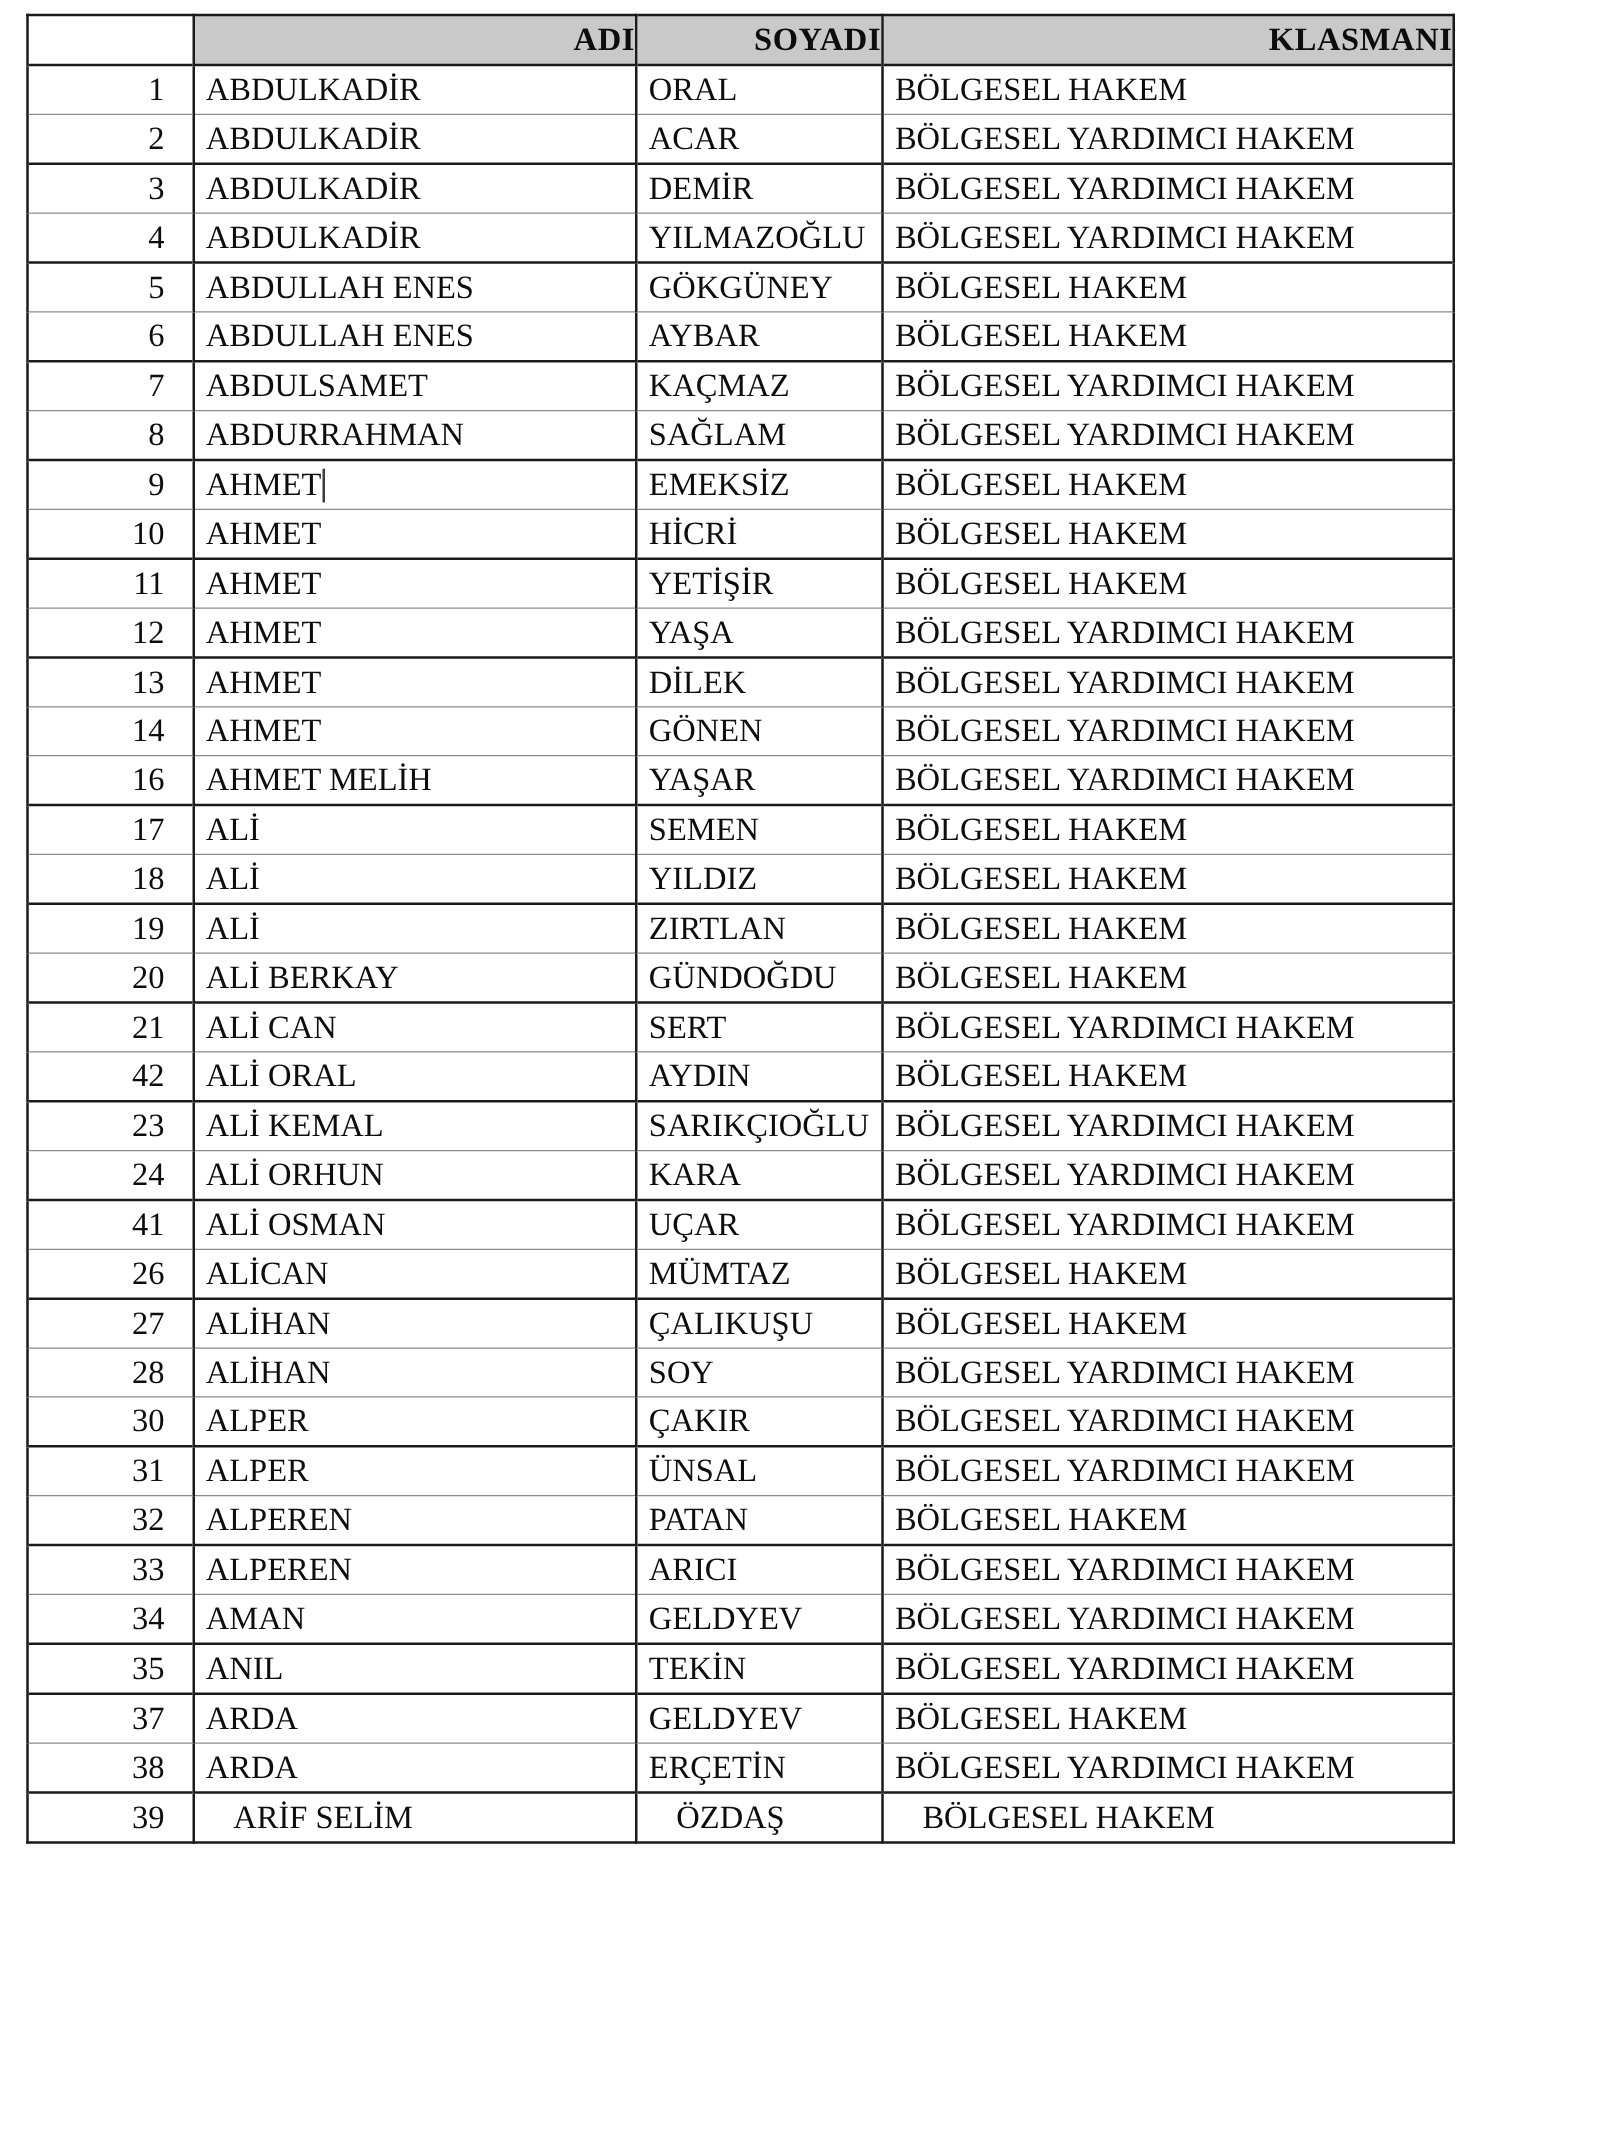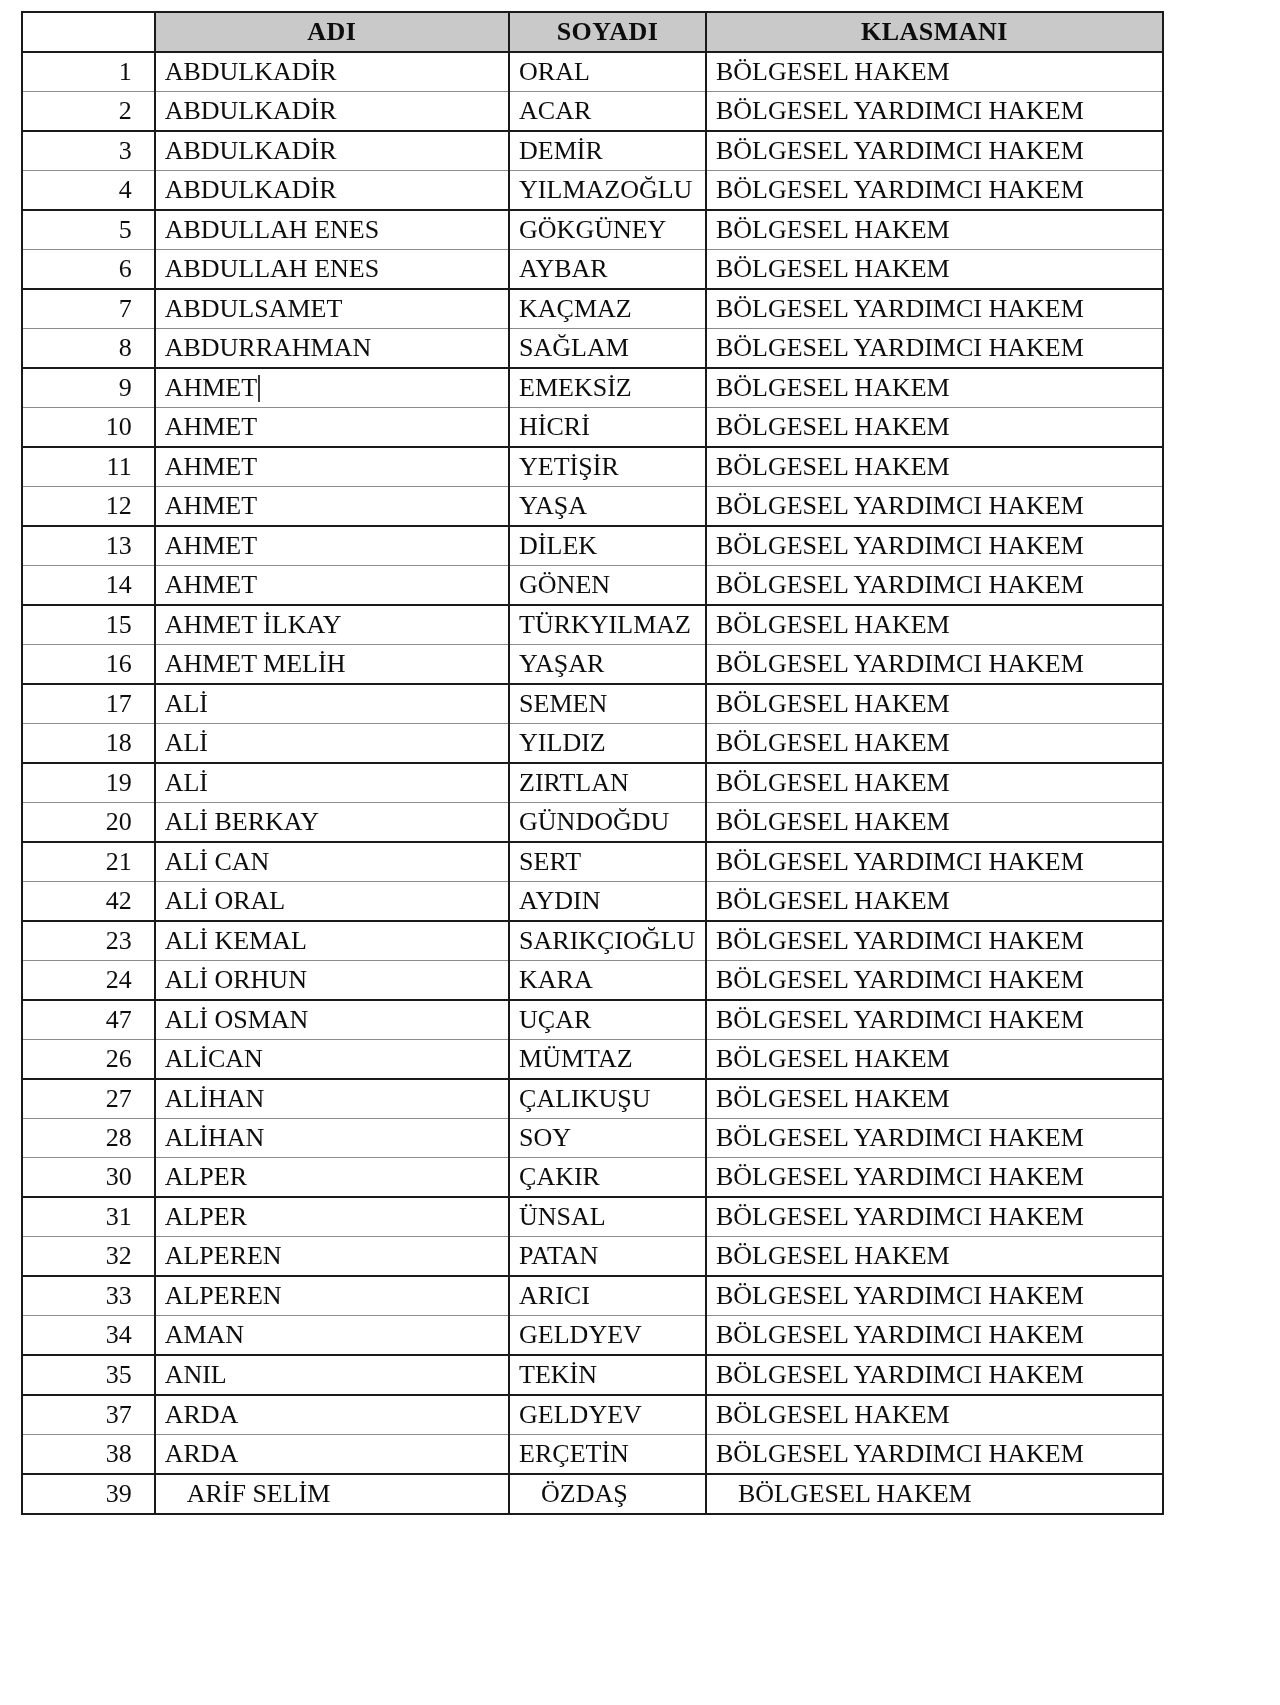--- a/index.html
+++ b/index.html
@@ -54,21 +54,21 @@
 
   
   table.referee-table tr.heavy-top > th,
   table.referee-table tr.heavy-top > td {
     border-top: 2px solid #1a1a1a;
   }
 
   table.referee-table thead th {
     background: #c9c9c9;
     font-weight: bold;
-    text-align: center;
+    text-align: right;
     letter-spacing: 0.5px;
     border-top: 2px solid #1a1a1a;
     border-bottom: 1px solid #8c8c8c;
   }
   table.referee-table thead th.th-no {
     background: #ffffff;
     border-right: 2px solid #1a1a1a;
   }
 
   table.referee-table td.cell-no {
@@ -194,26 +194,20 @@
           <td class="cell-adi"><span>AHMET</span></td>
           <td class="cell-soyadi">DİLEK</td>
           <td class="cell-klasmani">BÖLGESEL YARDIMCI HAKEM</td>
         </tr>
         <tr>
           <td class="cell-no">14</td>
           <td class="cell-adi"><span>AHMET</span></td>
           <td class="cell-soyadi">GÖNEN</td>
           <td class="cell-klasmani">BÖLGESEL YARDIMCI HAKEM</td>
         </tr>
-        <tr class="heavy-top">
-          <td class="cell-no">15</td>
-          <td class="cell-adi"><span>AHMET İLKAY</span></td>
-          <td class="cell-soyadi">TÜRKYILMAZ</td>
-          <td class="cell-klasmani">BÖLGESEL HAKEM</td>
-        </tr>
         <tr>
           <td class="cell-no">16</td>
           <td class="cell-adi"><span>AHMET MELİH</span></td>
           <td class="cell-soyadi">YAŞAR</td>
           <td class="cell-klasmani">BÖLGESEL YARDIMCI HAKEM</td>
         </tr>
         <tr class="heavy-top">
           <td class="cell-no">17</td>
           <td class="cell-adi"><span>ALİ</span></td>
           <td class="cell-soyadi">SEMEN</td>
@@ -255,21 +249,21 @@
           <td class="cell-soyadi">SARIKÇIOĞLU</td>
           <td class="cell-klasmani">BÖLGESEL YARDIMCI HAKEM</td>
         </tr>
         <tr>
           <td class="cell-no">24</td>
           <td class="cell-adi"><span>ALİ ORHUN</span></td>
           <td class="cell-soyadi">KARA</td>
           <td class="cell-klasmani">BÖLGESEL YARDIMCI HAKEM</td>
         </tr>
         <tr class="heavy-top">
-          <td class="cell-no">47</td>
+          <td class="cell-no">41</td>
           <td class="cell-adi"><span>ALİ OSMAN</span></td>
           <td class="cell-soyadi">UÇAR</td>
           <td class="cell-klasmani">BÖLGESEL YARDIMCI HAKEM</td>
         </tr>
         <tr>
           <td class="cell-no">26</td>
           <td class="cell-adi"><span>ALİCAN</span></td>
           <td class="cell-soyadi">MÜMTAZ</td>
           <td class="cell-klasmani">BÖLGESEL HAKEM</td>
         </tr>

